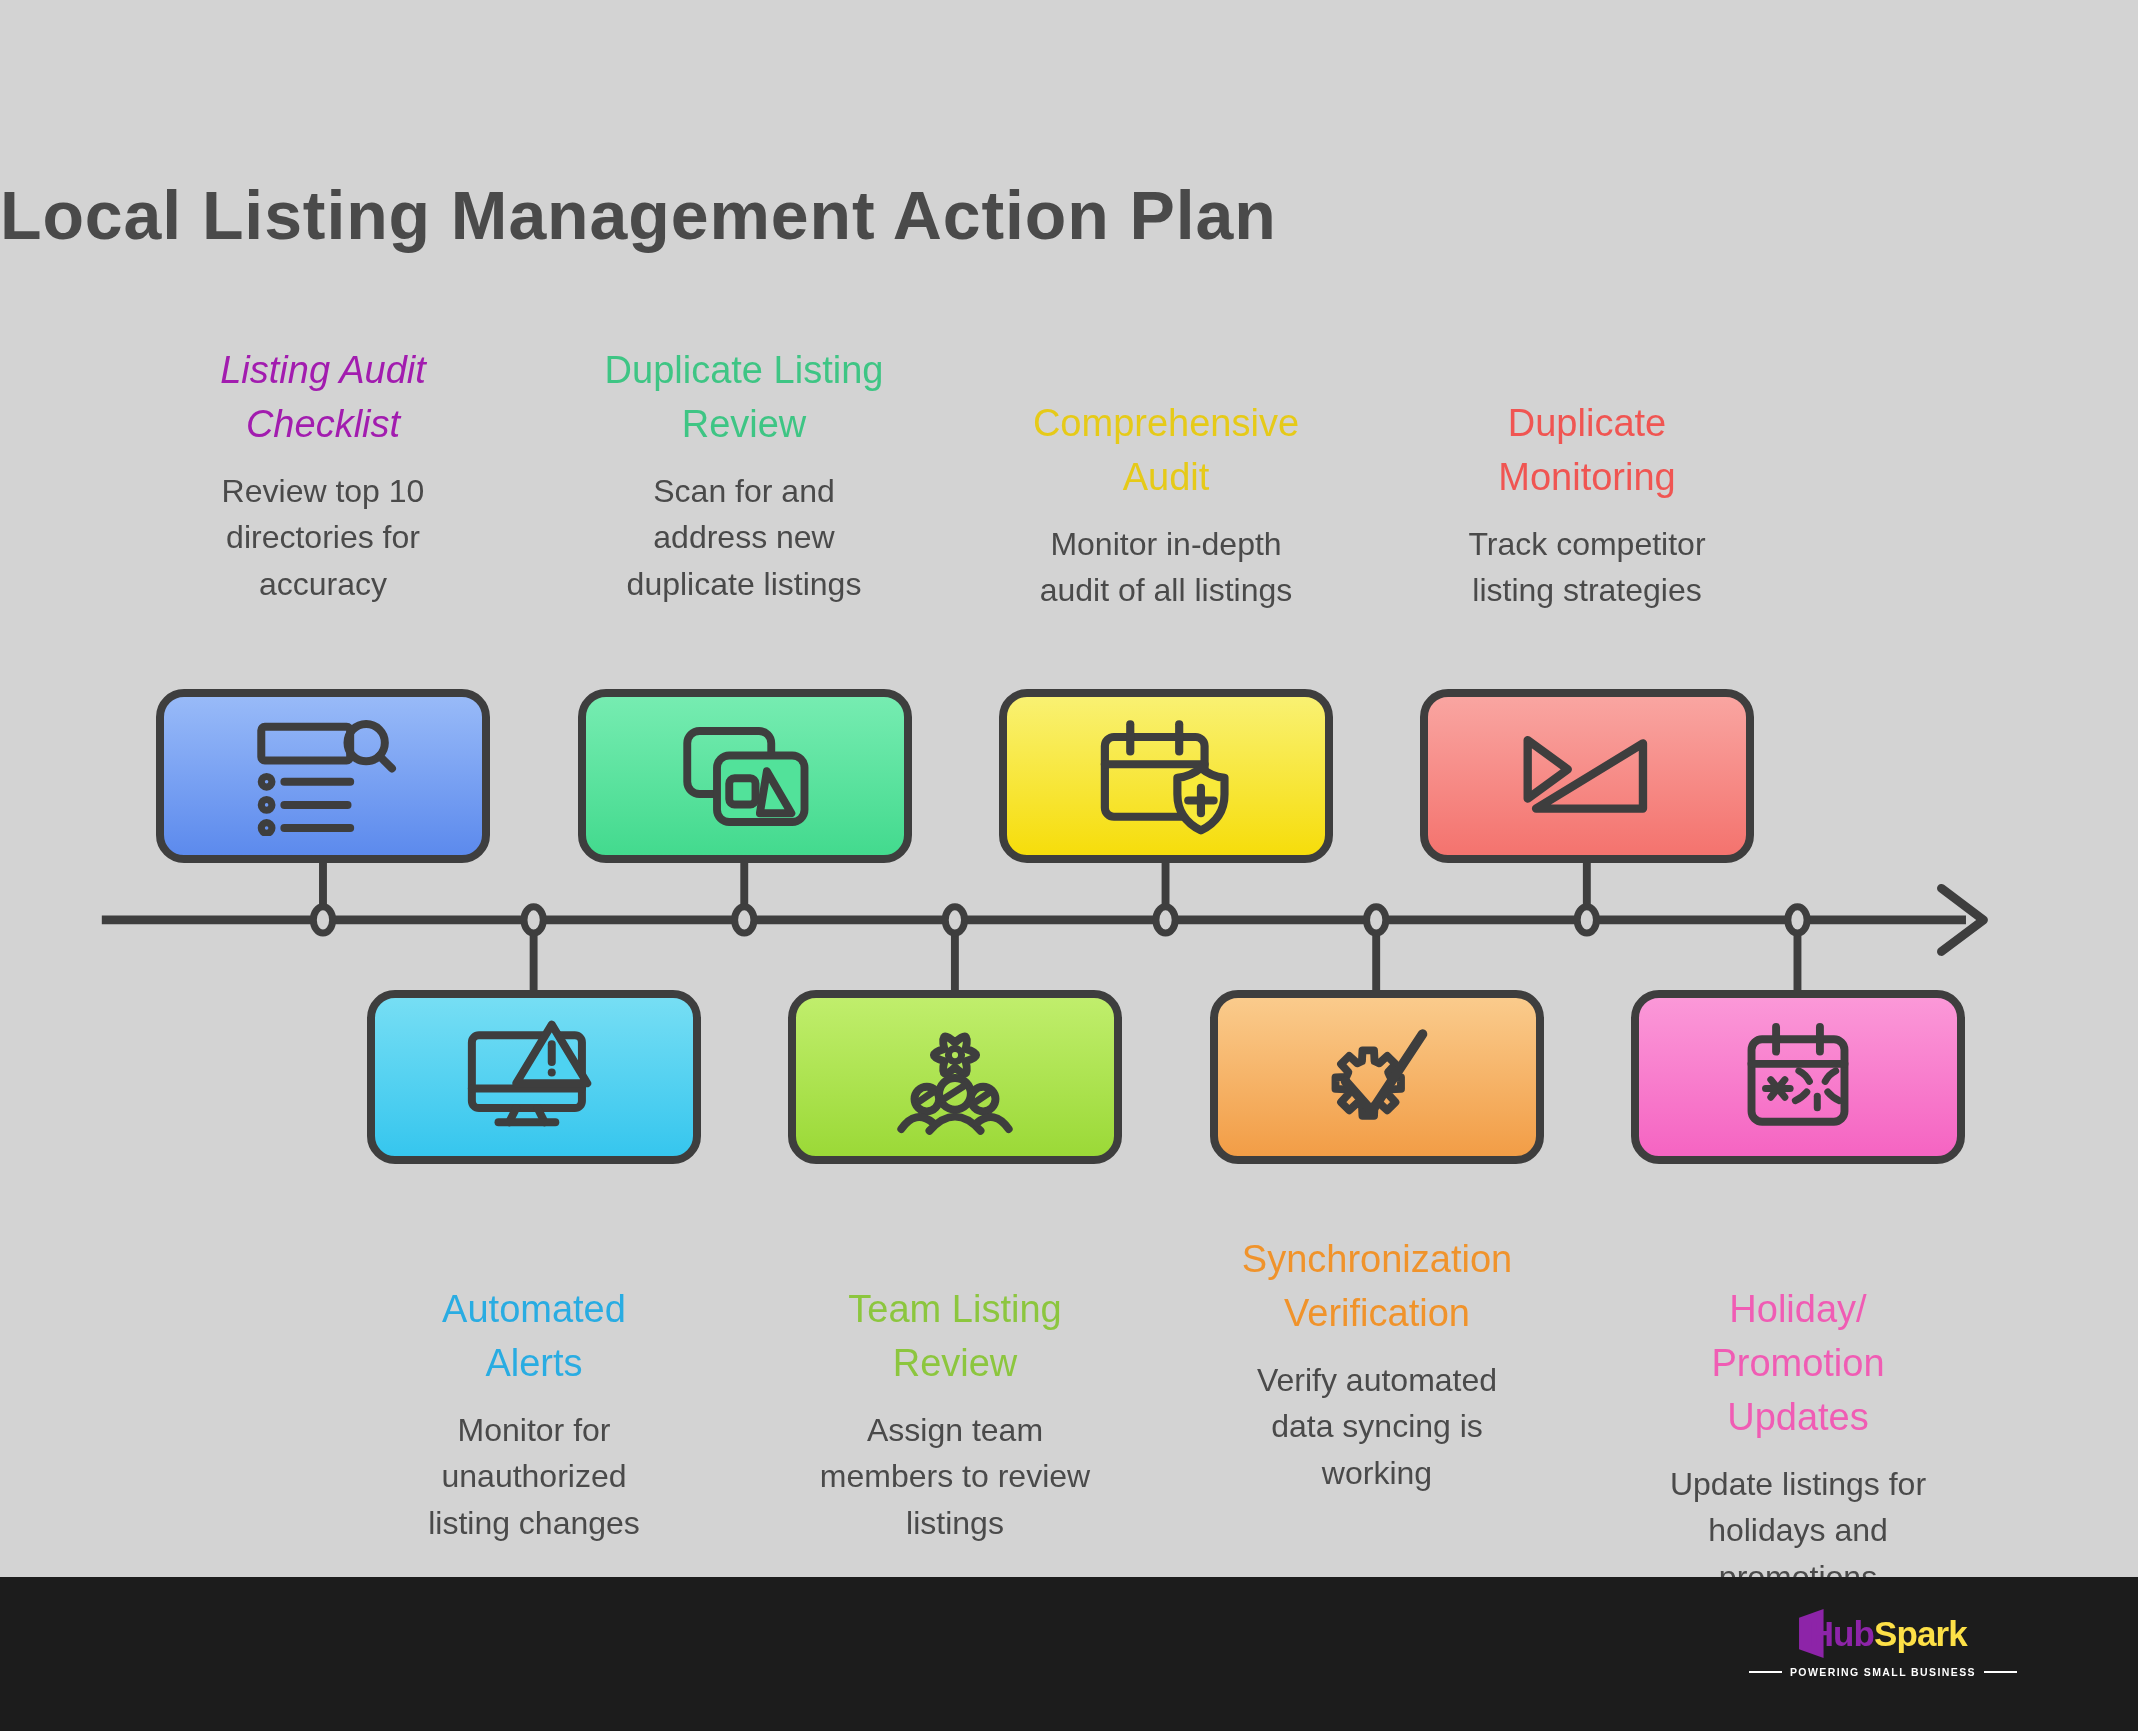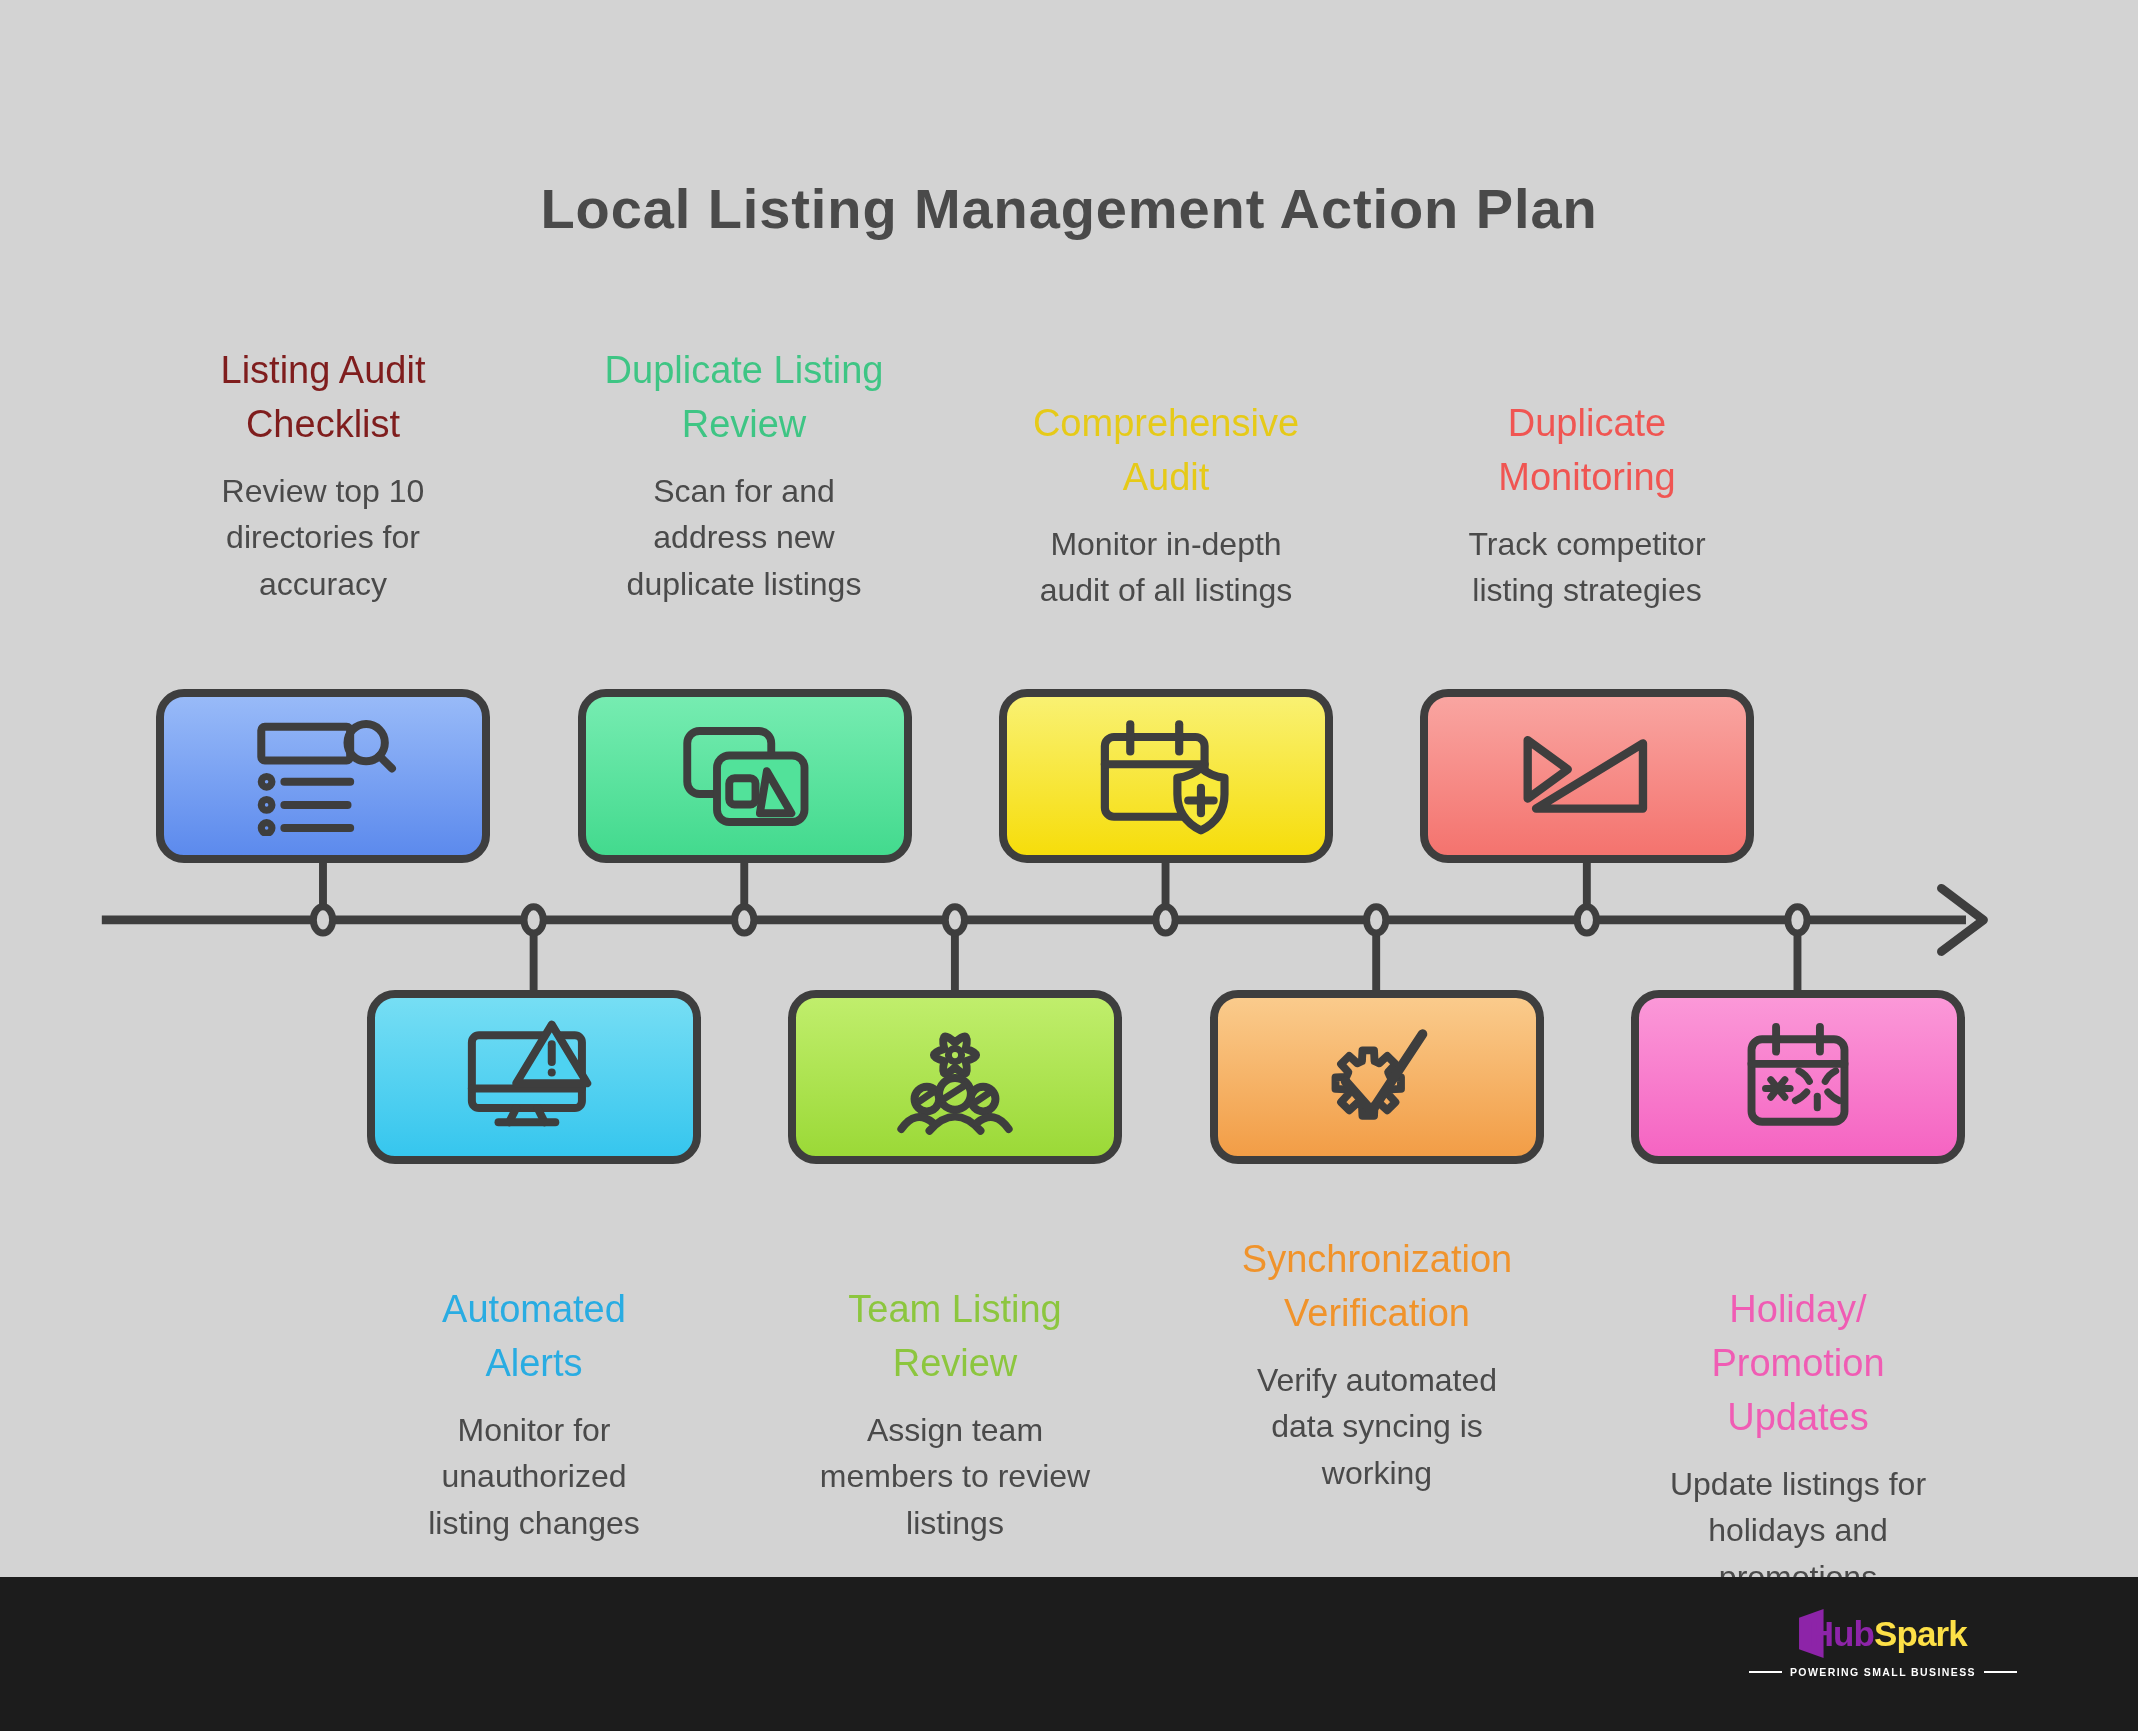--- a/index.html
+++ b/index.html
@@ -1,19 +1,19 @@
 <!DOCTYPE html>
 <html style="font-size:14px"><head>
 <meta charset="utf-8">
 <style>
   html,body{margin:0;padding:0;background:#8f8f8f;}
   .canvas{position:relative;width:2138px;height:1731px;overflow:hidden;
           font-family:"Liberation Sans",sans-serif;background:#d3d3d3;}
-  .title{position:absolute;top:176px;left:0;width:100%;text-align:center;
-         font-size:56px;font-weight:bold;color:#4a4a4a;letter-spacing:0.9px;}
+  .title{position:absolute;top:176px;left:0;width:100%;text-align:left;
+         font-size:68px;font-weight:bold;color:#4a4a4a;letter-spacing:0.9px;}
   .tblock{position:absolute;text-align:center;}
   .tblock .heading{font-size:38px;line-height:1.42;white-space:pre-line;}
   .tblock .body{font-size:32px;line-height:1.45;color:#4a4a4a;white-space:pre-line;margin-top:16px;}
   .tb-top{width:316px;}
   .tb-bot{width:334px;}
   .t0{left:165px;top:344px;} .t1{left:586px;top:344px;}
   .t2{left:1008px;top:397px;} .t3{left:1429px;top:397px;}
   .u0{left:367px;top:1283px;} .u1{left:788px;top:1283px;}
   .u2{left:1210px;top:1233px;} .u3{left:1631px;top:1283px;}
   .connectors{position:absolute;left:0;top:0;width:2138px;height:1731px;}
@@ -34,21 +34,21 @@
   .tagline .dash{width:33px;height:2.6px;background:#ffffff;}
 </style>
 </head>
 <body>
 
 <div class="canvas" style="background-color: rgb(211, 211, 211);">
 
   <div class="title">Local Listing Management Action Plan</div>
 
   <div class="tblock tb-top t0">
-    <div class="heading" style="color: #7f1d1d;">Listing Audit
+    <div class="heading" style="color: #a21caf; font-style: italic;">Listing Audit
 Checklist</div>
     <div class="body">Review top 10
 directories for
 accuracy</div>
   </div>
   <div class="tblock tb-top t1">
     <div class="heading" style="color: rgb(62, 197, 132);">Duplicate Listing
 Review</div>
     <div class="body">Scan for and
 address new

